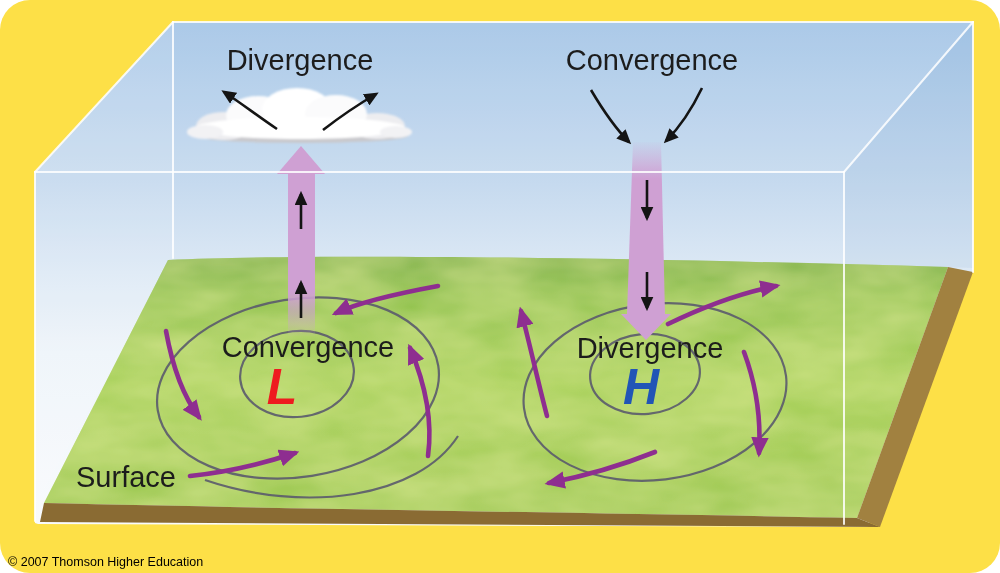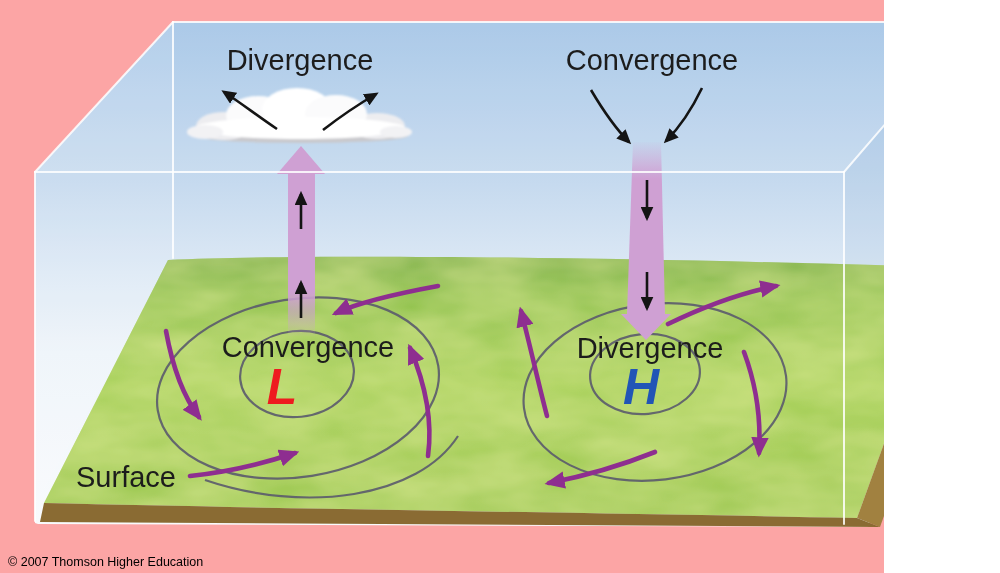--- a/index.html
+++ b/index.html
@@ -1,17 +1,17 @@
 <!DOCTYPE html>
 <html><head>
 <meta charset="utf-8">
 <style>
   html,body{margin:0;padding:0;background:#ffffff;}
-  #stage{position:relative;width:884px;height:573px;background:#fca5a5;overflow:hidden;
-         font-family:"Liberation Sans", sans-serif;}
+  #stage{position:relative;width:1000px;height:573px;background:#fde047;overflow:hidden;
+         font-family:"Liberation Sans", sans-serif;border-radius:30px;}
   svg{display:block;}
   text{font-family:"Liberation Sans", sans-serif;}
   .lbl{fill:#1c1c1c;font-size:29px;}
   .sym{font-size:50px;font-style:italic;font-weight:bold;}
   .credit{fill:#000;font-size:12.5px;}
 </style>
 </head>
 <body>
 
 <div id="stage">

